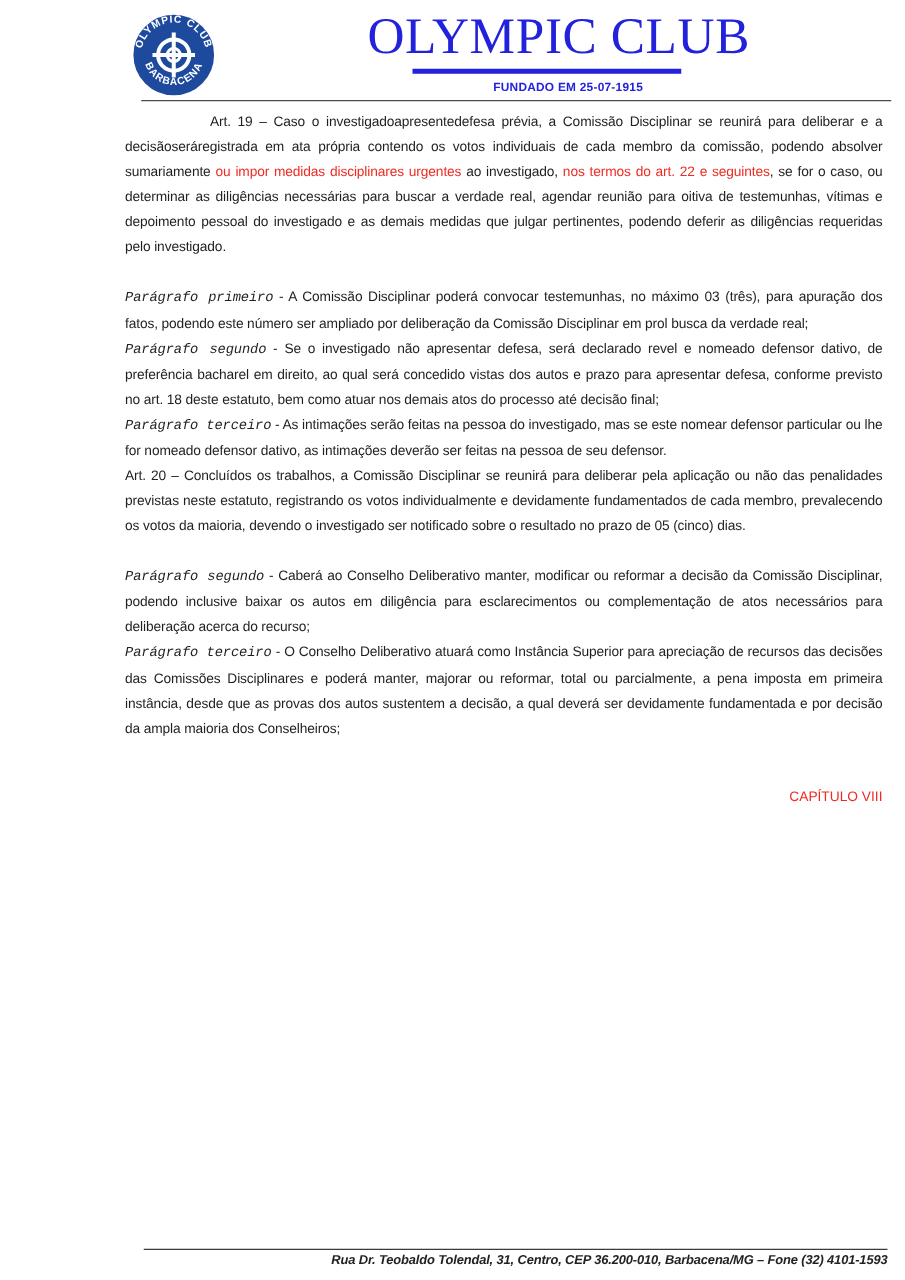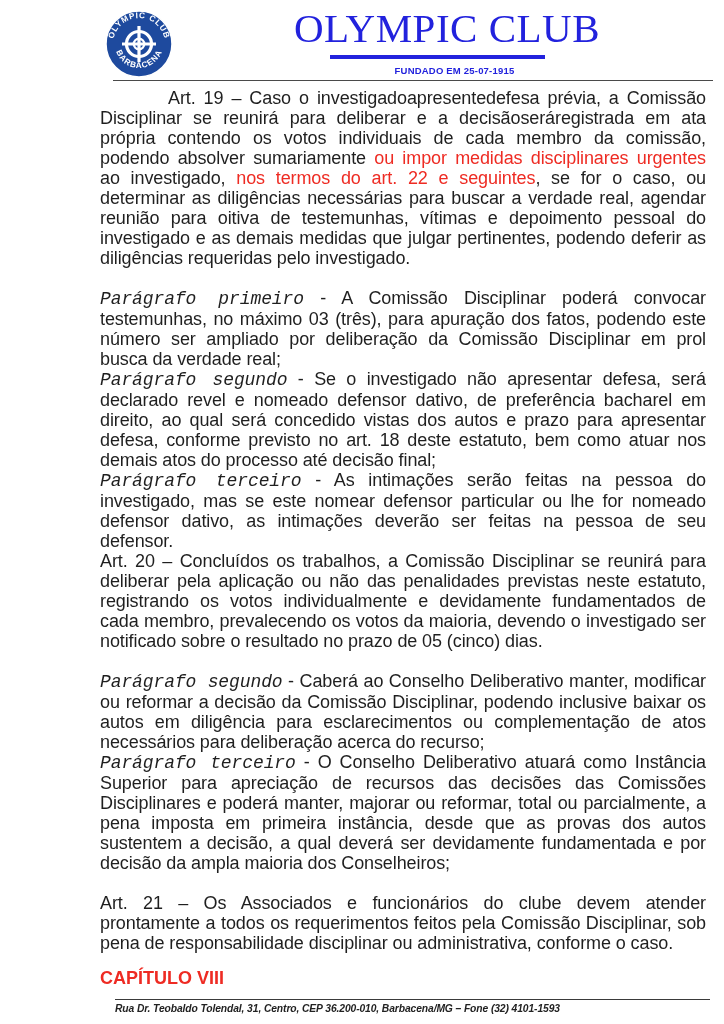--- a/index.html
+++ b/index.html
@@ -38,45 +38,45 @@
   }
   .header-rule {
     position: absolute; left: 113px; top: 80px; width: 600px; height: 0;
     border-top: 1.5px solid #4a4a4a;
   }
   
   .document-body {
     position: absolute; top: 88px; left: 100px; width: 606px;
   }
   .para {
-    font-size: 18px;
+    font-size: 11px;
     line-height: 20px;
     letter-spacing: -0.1px;
     text-align: justify;
     color: var(--text-color, #1f1f1f);
   }
   .para.indent { text-indent: 68px; }
   .para .red { color: var(--accent-red, #ee2b23); }
   .para .italic { font-style: italic; font-family: Liberation Mono, monospace; }
   .para.heading {
-    text-align: left;
-    font-weight: bold;
+    text-align: right;
+    font-weight: normal;
     color: var(--accent-red, #ee2b23);
     line-height: 24px;
     letter-spacing: 0;
   }
   .para.gap-after { margin-bottom: 20px; }
   .spacer { height: 18px; }
   .spacer.small { height: 13px; }
   
   .footer {
     position: absolute; left: 115px; top: 999px; width: 595px;
     border-top: 1px solid #3a3a3a;
     padding-top: 3px;
-    text-align: left;
+    text-align: right;
     font-size: 10.3px;
     font-weight: bold;
     font-style: italic;
     color: #222222;
     letter-spacing: -0.1px;
   }
 </style>
 </head>
 <body>
 
@@ -112,21 +112,20 @@
   </div>
 
   <div class="document-body">
       <p class="para indent gap-after"><span>Art. 19 – Caso o investigadoapresentedefesa prévia, a Comissão Disciplinar se reunirá para deliberar e a decisãoseráregistrada em ata própria contendo os votos individuais de cada membro da comissão, podendo absolver sumariamente </span><span class="red">ou impor medidas disciplinares urgentes</span><span> ao investigado, </span><span class="red">nos termos do art. 22 e seguintes</span><span>, se for o caso, ou determinar as diligências necessárias para buscar a verdade real, agendar reunião para oitiva de testemunhas, vítimas e depoimento pessoal do investigado e as demais medidas que julgar pertinentes, podendo deferir as diligências requeridas pelo investigado.</span></p>
       <p class="para"><span class="italic">Parágrafo primeiro</span><span> - A Comissão Disciplinar poderá convocar testemunhas, no máximo 03 (três), para apuração dos fatos, podendo este número ser ampliado por deliberação da Comissão Disciplinar em prol busca da verdade real;</span></p>
       <p class="para"><span class="italic">Parágrafo segundo</span><span> - Se o investigado não apresentar defesa, será declarado revel e nomeado defensor dativo, de preferência bacharel em direito, ao qual será concedido vistas dos autos e prazo para apresentar defesa, conforme previsto no art. 18 deste estatuto, bem como atuar nos demais atos do processo até decisão final;</span></p>
       <p class="para"><span class="italic">Parágrafo terceiro</span><span> - As intimações serão feitas na pessoa do investigado, mas se este nomear defensor particular ou lhe for nomeado defensor dativo, as intimações deverão ser feitas na pessoa de seu defensor.</span></p>
       <p class="para gap-after"><span>Art. 20 – Concluídos os trabalhos, a Comissão Disciplinar se reunirá para deliberar pela aplicação ou não das penalidades previstas neste estatuto, registrando os votos individualmente e devidamente fundamentados de cada membro, prevalecendo os votos da maioria, devendo o investigado ser notificado sobre o resultado no prazo de 05 (cinco) dias.</span></p>
       <p class="para"><span class="italic">Parágrafo segundo</span><span> - Caberá ao Conselho Deliberativo manter, modificar ou reformar a decisão da Comissão Disciplinar, podendo inclusive baixar os autos em diligência para esclarecimentos ou complementação de atos necessários para deliberação acerca do recurso;</span></p>
       <p class="para gap-after"><span class="italic">Parágrafo terceiro</span><span> - O Conselho Deliberativo atuará como Instância Superior para apreciação de recursos das decisões das Comissões Disciplinares e poderá manter, majorar ou reformar, total ou parcialmente, a pena imposta em primeira instância, desde que as provas dos autos sustentem a decisão, a qual deverá ser devidamente fundamentada e por decisão da ampla maioria dos Conselheiros;</span></p>
-      <p class="para"><span>Art. 21 – Os Associados e funcionários do clube devem atender prontamente a todos os requerimentos feitos pela Comissão Disciplinar, sob pena de responsabilidade disciplinar ou administrativa, conforme o caso.</span></p>
       <div class="spacer small"></div>
       <p class="para heading"><span>CAPÍTULO VIII</span></p>
       <div class="spacer small"></div>
     </div>
 
   <div class="footer">
     <span>Rua Dr. Teobaldo Tolendal, 31, Centro, CEP 36.200-010, Barbacena/MG – Fone (32) 4101-1593</span>
   </div>
 
 </div>

